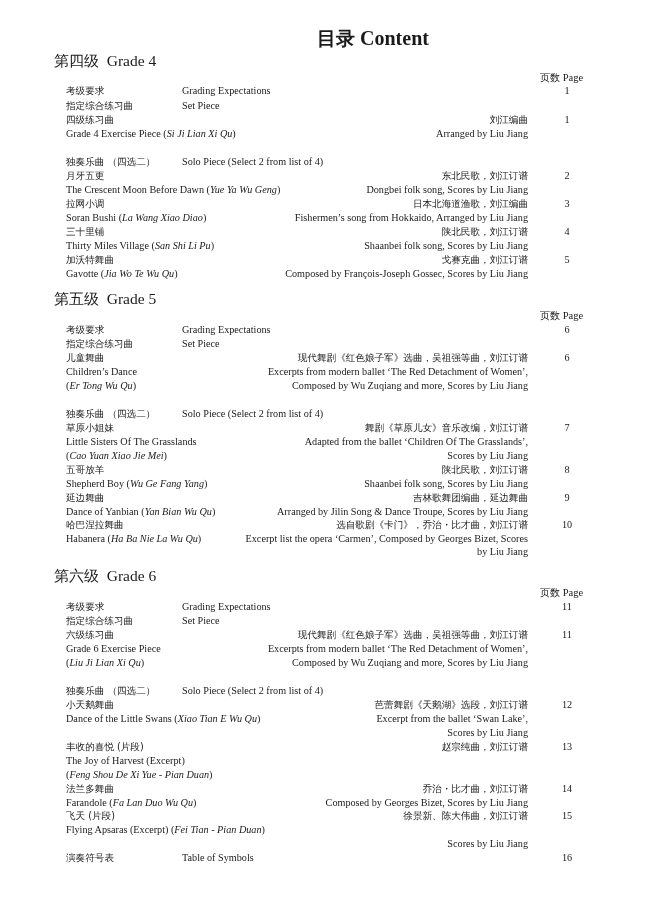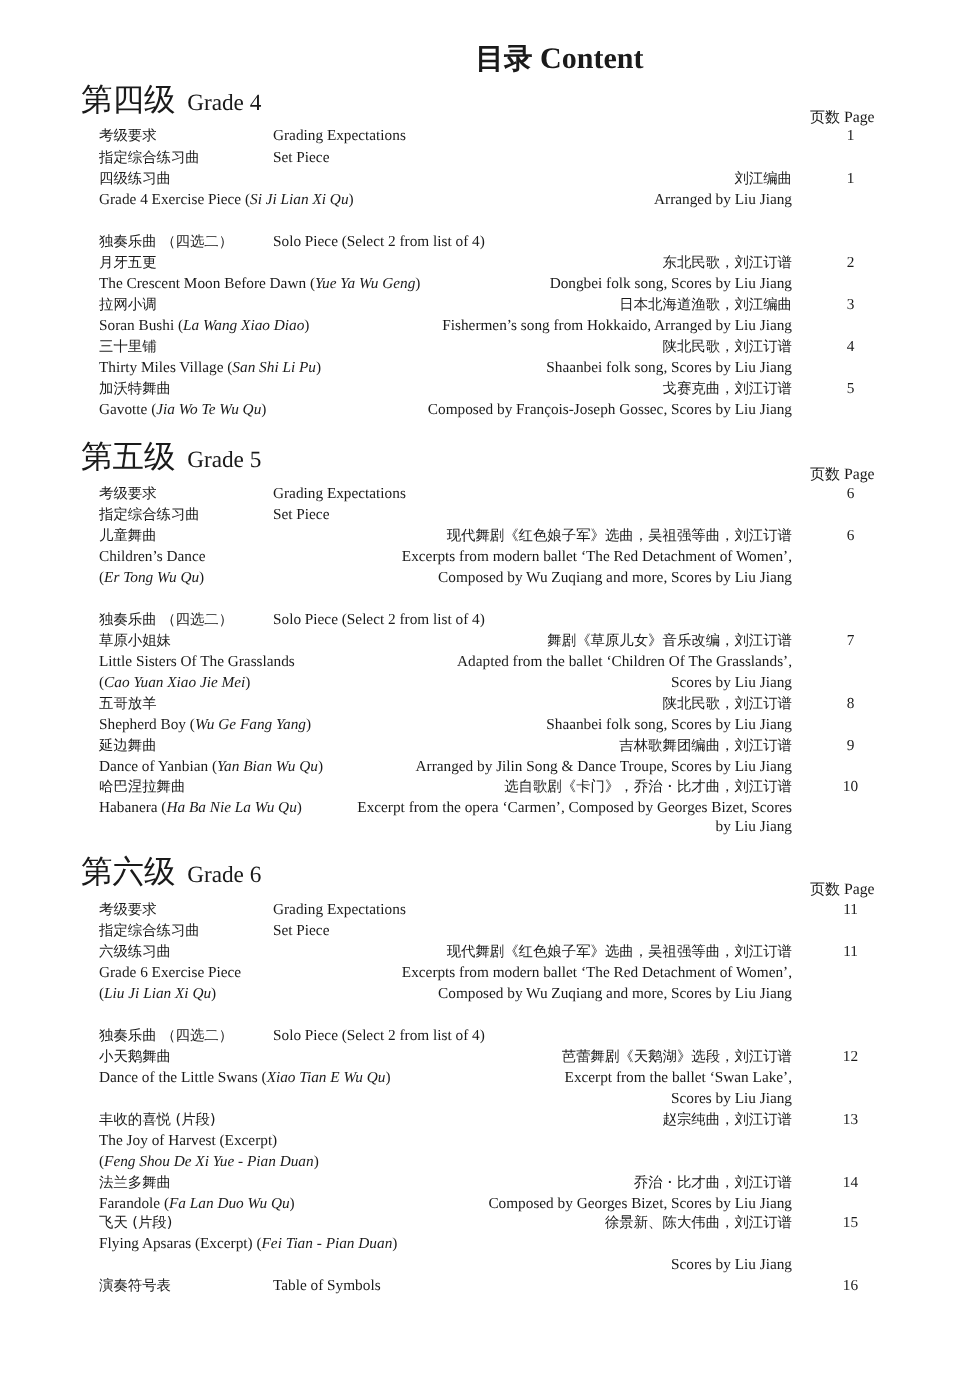--- a/index.html
+++ b/index.html
@@ -8,21 +8,21 @@
     font-family: "Liberation Serif", serif; color: #1a1a1a;
   }
   .title {
     position: absolute; top: 26px; left: 0; width: 650px; text-align: center;
     font-size: 20px; font-weight: bold; padding-left: 48px;
   }
   .title .zh { font-family: "DejaVu Sans", sans-serif; font-weight: bold; font-size: 19px; }
   .grade-heading {
     position: absolute; left: 54px; font-size: 15.5px;
   }
-  .grade-heading .zh { font-family: Liberation Serif, serif; font-size: 21px; }
+  .grade-heading .zh { font-family: Liberation Serif, serif; font-size: 15px; }
   .page-hdr {
     position: absolute; left: 540px; font-size: 10.5px;
   }
   .page-hdr .zh { font-family: Liberation Serif, serif; font-size: 10px; }
   .row {
     position: absolute; left: 66px; width: 520px; height: 14px; font-size: 10.2px; line-height: 14px;
   }
   .row .c1 { position: absolute; left: 0; white-space: nowrap; }
   .row .c2 { position: absolute; left: 116px; white-space: nowrap; }
   .row .cr { position: absolute; right: 58px; white-space: nowrap; text-align: right; }
@@ -157,35 +157,35 @@
   <span class="c1 zh">五哥放羊</span>
   <span class="cr zh">陕北民歌，刘江订谱</span>
   <span class="pg">8</span>
 </div>
 <div class="row" style="top:477px">
   <span class="c1"><span>Shepherd Boy (</span><i>Wu Ge Fang Yang</i>)</span>
   <span class="cr">Shaanbei folk song, Scores by Liu Jiang</span>
 </div>
 <div class="row" style="top:491px">
   <span class="c1 zh">延边舞曲</span>
-  <span class="cr zh">吉林歌舞团编曲，刘江订谱</span>
+  <span class="cr zh">吉林歌舞团编曲，延边舞曲</span>
   <span class="pg">9</span>
 </div>
 <div class="row" style="top:505px">
   <span class="c1"><span>Dance of Yanbian (</span><i>Yan Bian Wu Qu</i>)</span>
   <span class="cr">Arranged by Jilin Song &amp; Dance Troupe, Scores by Liu Jiang</span>
 </div>
 <div class="row" style="top:518px">
   <span class="c1 zh">哈巴涅拉舞曲</span>
   <span class="cr zh">选自歌剧《卡门》，乔治・比才曲，刘江订谱</span>
   <span class="pg">10</span>
 </div>
 <div class="row" style="top:532px">
   <span class="c1"><span>Habanera (</span><i>Ha Ba Nie La Wu Qu</i>)</span>
-  <span class="cr">Excerpt from the opera ‘Carmen’, Composed by Georges Bizet, Scores</span>
+  <span class="cr">Excerpt list the opera ‘Carmen’, Composed by Georges Bizet, Scores</span>
 </div>
 <div class="row" style="top:545px">
   <span class="cr">by Liu Jiang</span>
 </div>
 
 <div class="grade-heading" style="top:567px">
   <span class="zh">第六级</span>&nbsp;
   <span>Grade 6</span>
 </div>
 <div class="page-hdr" style="top:586px">

